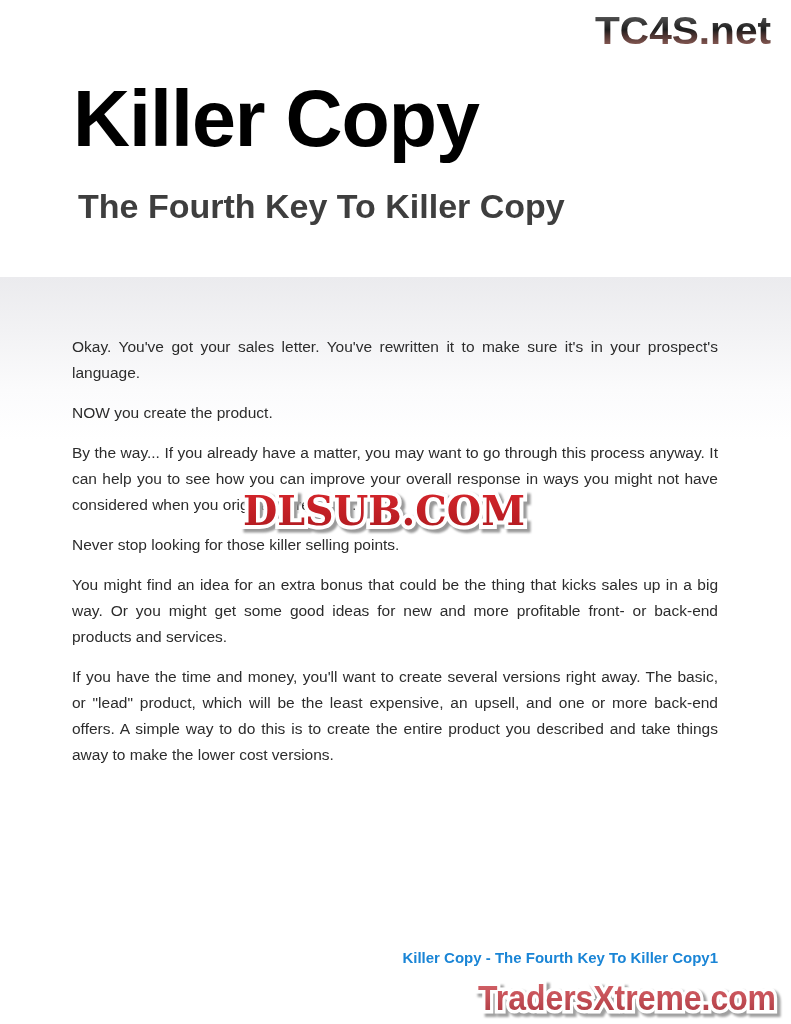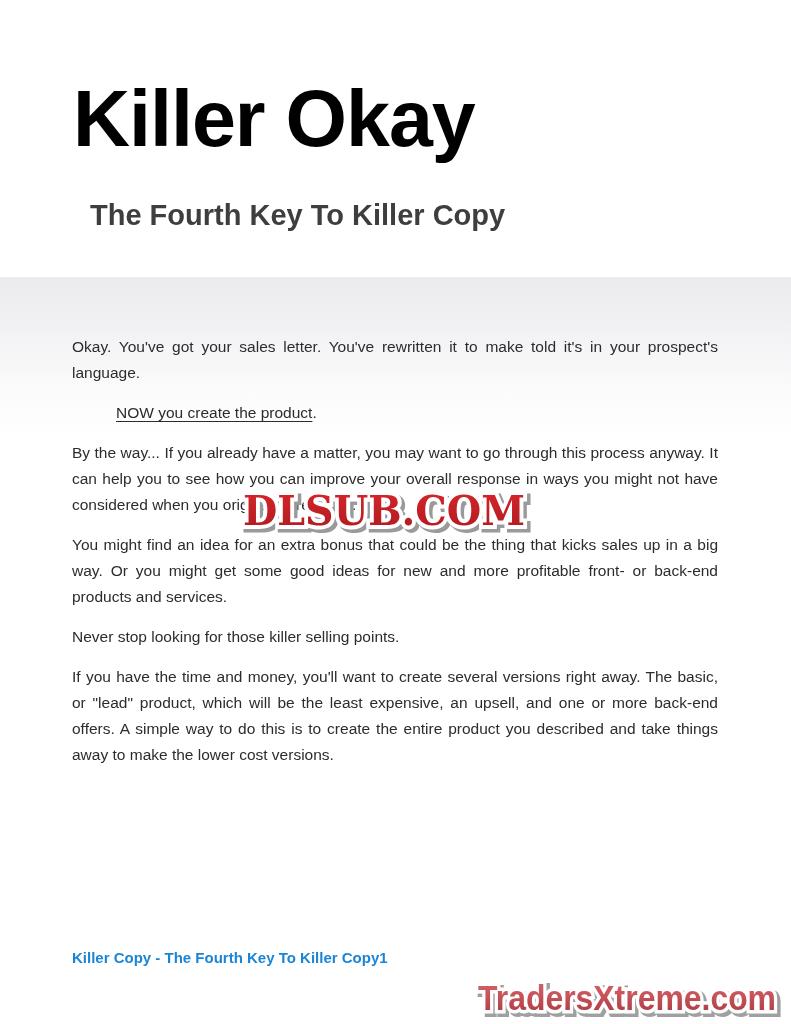--- a/index.html
+++ b/index.html
@@ -15,59 +15,77 @@
       #fbfbfc 390px,#ffffff 440px,#ffffff 100%);
   }
   
   .tc4s{position:absolute;top:4px;right:14px;width:186px;height:50px;}
   
   .doc-title{
     position:absolute;left:73px;top:72px;margin:0;
     font-size:79px;font-weight:bold;color:#000;letter-spacing:-1px;line-height:1.2;
   }
   .doc-subtitle{
-    position:absolute;left:74px;top:182px;margin:16px;
-    font-size:29px;font-weight:bold;color:#3e3e3e;line-height:1.2;
+    position:absolute;left:74px;top:182px;margin:4px;
+    font-size:34px;font-weight:bold;color:#3e3e3e;line-height:1.2;
   }
   
   .content{
     position:absolute;left:72px;top:334px;width:646px;
     font-size:15.5px;line-height:26px;color:#2c2c2c;
     text-align:justify;
   }
   .content p{margin:0 0 14px 0;}
-  .u{text-decoration:underline;text-underline-offset:3px;margin-left:44px;}
+  .u{text-underline-offset:3px;}
   
   .dlsub{position:absolute;left:230px;top:480px;width:316px;height:64px;}
   
   .footer{
     position:absolute;left:72px;right:73px;top:949px;
-    display:flex;justify-content:flex-start;align-items:baseline;
+    display:flex;justify-content:flex-end;align-items:baseline;
     font-size:15px;font-weight:bold;color:#1a85d6;
   }
   
   .tx{position:absolute;right:2px;bottom:0px;width:322px;height:52px;}
   svg text{font-family:"Liberation Sans",sans-serif;}
   svg text.serif{font-family:"DejaVu Serif",serif;}
 </style>
 </head>
 <body>
 
 <div class="page">
 
+  <div class="tc4s">
+    <svg width="186" height="50" viewBox="0 0 186 50">
+      <defs>
+        <linearGradient id="tc4sGrad" x1="0" y1="0" x2="0" y2="1">
+          <stop offset="0%" stop-color="#8d8d8d"></stop>
+          <stop offset="22%" stop-color="#4a4a4a"></stop>
+          <stop offset="48%" stop-color="#1d1d1d"></stop>
+          <stop offset="62%" stop-color="#4d3431"></stop>
+          <stop offset="85%" stop-color="#8a5c56"></stop>
+          <stop offset="100%" stop-color="#aa776e"></stop>
+        </linearGradient>
+        <filter id="softblur" x="-20%" y="-20%" width="140%" height="140%">
+          <feGaussianBlur stdDeviation="1.3"></feGaussianBlur>
+        </filter>
+      </defs>
+      <text x="4" y="40" font-size="39" font-weight="bold" fill="url(#tc4sGrad)" textLength="176" lengthAdjust="spacingAndGlyphs">TC4S.net</text>
+    </svg>
+  </div>
 
-  <h1 class="doc-title">Killer Okay</h1>
+  <h1 class="doc-title">Killer Copy</h1>
   <h2 class="doc-subtitle">The Fourth Key To Killer Copy</h2>
 
   <div class="content">
-    <p>Okay. You've got your sales letter. You've rewritten it to make told it's in your prospect's language.</p>
+    <p>Okay. You've got your sales letter. You've rewritten it to make sure it's in your prospect's language.</p>
     <p><span class="u">NOW you create the product</span><span>.</span></p>
     <p>By the way... If you already have a matter, you may want to go through this process anyway. It can help you to see how you can improve your overall response in ways you might not have considered when you originally created it.</p>
+    <p>Never stop looking for those killer selling points.</p>
     <p>You might find an idea for an extra bonus that could be the thing that kicks sales up in a big way. Or you might get some good ideas for new and more profitable front- or back-end products and services.</p>
-    <p>Never stop looking for those killer selling points.</p>
     <p>If you have the time and money, you'll want to create several versions right away. The basic, or "lead" product, which will be the least expensive, an upsell, and one or more back-end offers. A simple way to do this is to create the entire product you described and take things away to make the lower cost versions.</p>
   </div>
 
   <div class="dlsub">
     <svg width="316" height="64" viewBox="0 0 316 64">
       <defs>
         <linearGradient id="dlsubGrad" x1="0" y1="0" x2="0" y2="1">
           <stop offset="0%" stop-color="#d8262c"></stop>
           <stop offset="100%" stop-color="#ad1a1f"></stop>
         </linearGradient>

